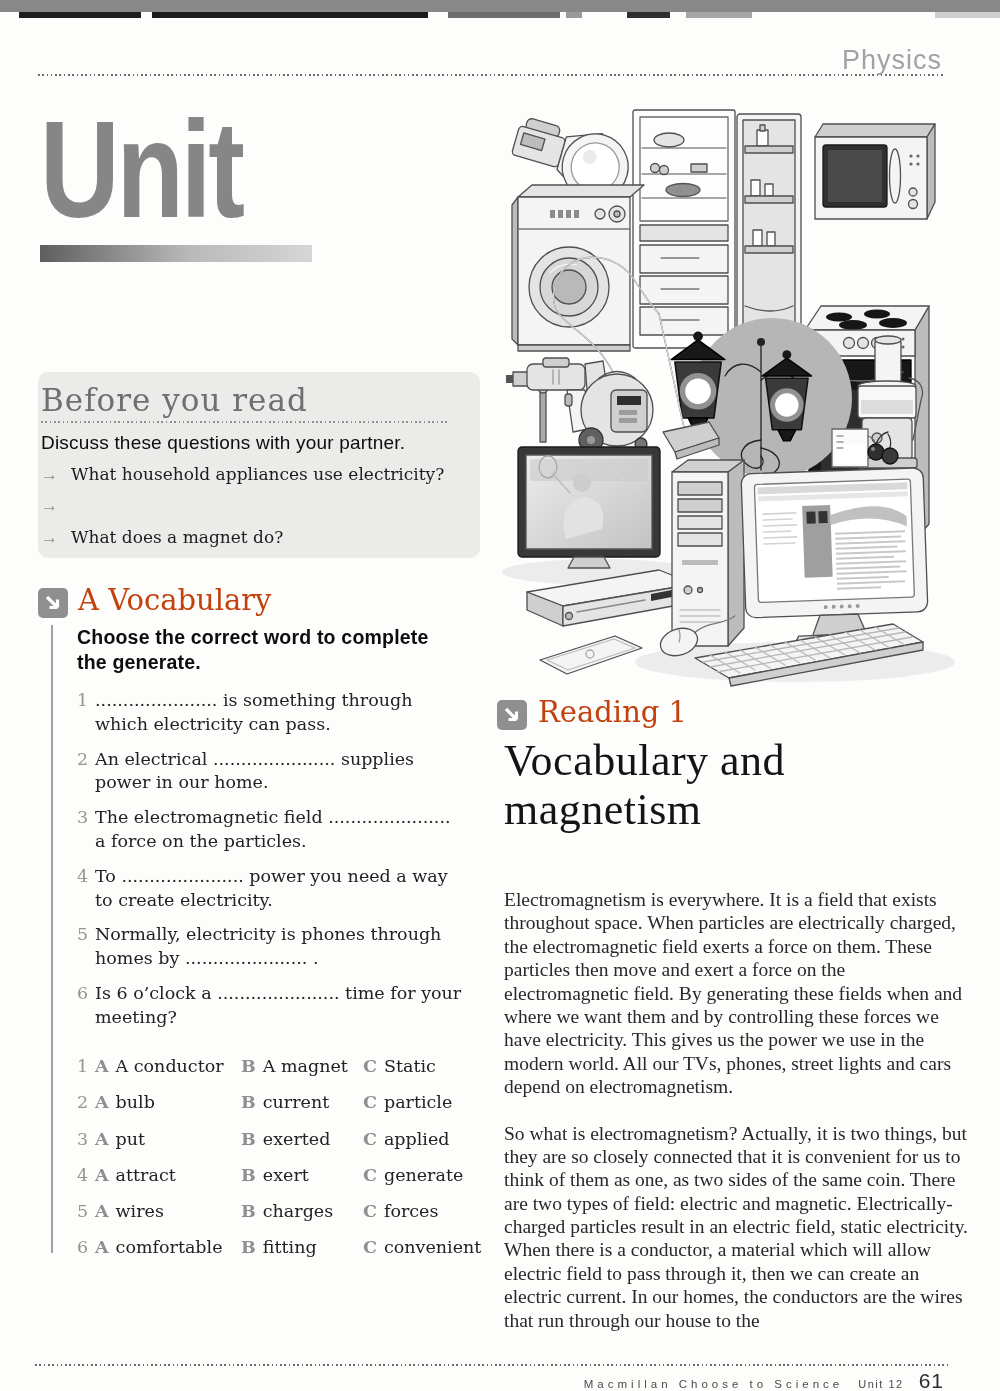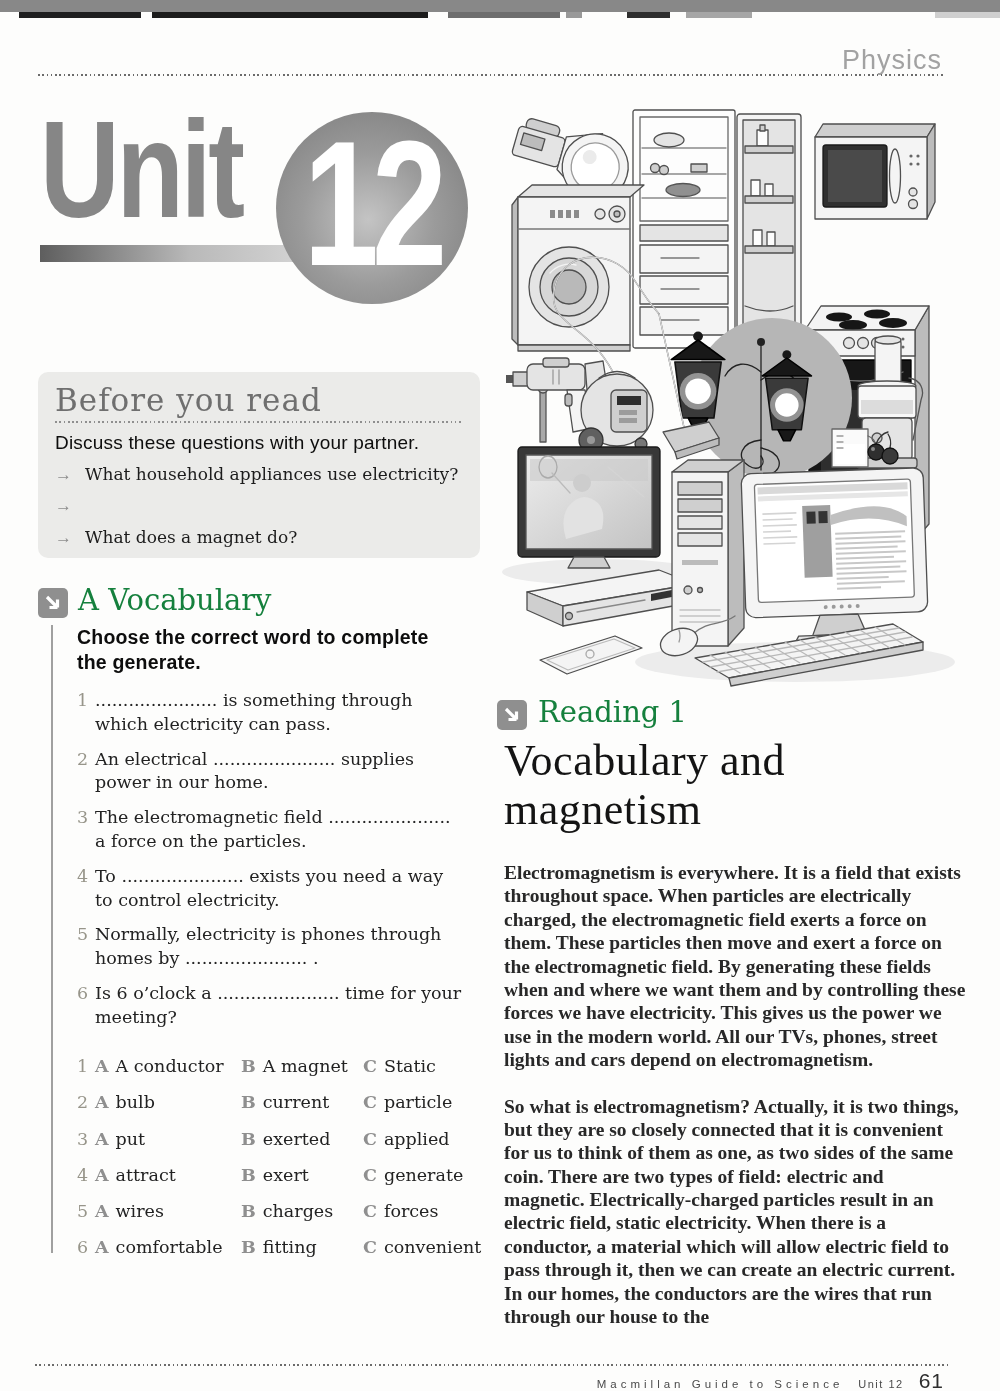--- a/index.html
+++ b/index.html
@@ -23,51 +23,51 @@
   .unit-bar{position:absolute;left:40px;top:233px;width:272px;height:17px;
             background:linear-gradient(to right,#5e5e5e,#b9b9b9 55%,#d6d6d6);}
   .unit-circle{position:absolute;left:276px;top:100px;width:192px;height:192px;border-radius:50%;
                background:radial-gradient(circle at 48% 56%,#c4c4c4 0%,#9b9b9b 45%,#7d7d7d 92%);
                display:flex;align-items:center;justify-content:center;}
   .unit-number{font-size:178px;font-weight:bold;color:#ffffff;letter-spacing:-9px;line-height:1;
                transform:scaleX(.76);padding-bottom:8px;}
 
   
   .byr{position:absolute;left:38px;top:360px;width:442px;height:186px;background:#ebebe9;
-       border-radius:10px;padding:11px 17px;box-sizing:border-box;}
+       border-radius:10px;padding:11px 3px;box-sizing:border-box;}
   .byr-title{font-family:"DejaVu Serif",serif;font-weight:400;font-size:31px;color:#6f6f6f;
              margin:0;letter-spacing:1px;line-height:1.1;}
   .byr-rule{margin-top:4px;width:408px;}
   .byr-instr{font-size:19px;font-weight:normal;color:#0d0d0d;margin:9px 0 4px;letter-spacing:.2px;}
   .q-row{display:flex;gap:13px;margin-top:10px;align-items:flex-start;}
   .q-arrow{color:#8d8d8d;font-size:17px;line-height:1.25;}
   .q-text{font-family:"DejaVu Serif",serif;font-size:17px;color:#1c1c1c;line-height:1.25;}
 
   
   .sec-icon{position:absolute;width:30px;height:30px;}
-  .sec-title{position:absolute;font-family:"DejaVu Serif",serif;font-size:29px;color:#15803d;line-height:1;}
+  .sec-title{position:absolute;font-family:"DejaVu Serif",serif;font-size:29px;color:#c2410c;line-height:1;}
   .vline{position:absolute;left:51px;top:613px;width:2px;height:628px;background:#a0a0a0;}
 
   
   .vocab-instr{position:absolute;left:77px;top:613px;width:372px;font-size:19.5px;font-weight:bold;
                color:#0d0d0d;line-height:1.28;letter-spacing:.2px;}
   .sentences{position:absolute;left:77px;top:677px;width:385px;}
   .sent{display:flex;margin-bottom:11px;font-family:"DejaVu Serif",serif;font-size:17.5px;
         line-height:1.36;color:#222;}
   .sent-num{flex:0 0 18px;color:#97958a;}
   .choices{position:absolute;left:77px;top:1043px;width:402px;}
   .ch-row{display:grid;grid-template-columns:18px 146px 122px 1fr;margin-bottom:12.5px;
           font-family:"DejaVu Serif",serif;font-size:17.5px;color:#222;line-height:1.36;}
   .ch-num{color:#97958a;}
   .ch-letter{font-weight:bold;color:#8f8f8f;margin-right:7px;}
 
   
   .article-title{position:absolute;left:504px;top:724px;width:470px;font-family:"Liberation Serif",serif;
                  font-weight:400;font-size:44px;line-height:1.12;color:#141414;margin:0;letter-spacing:.5px;}
-  .article{position:absolute;left:504px;top:849px;width:464px;font-weight:bold;}
+  .article{position:absolute;left:504px;top:876px;width:464px;}
   .article p{font-family:"Liberation Serif",serif;font-size:19.5px;line-height:1.2;color:#282828;margin:0 0 23px;}
 
   
   .illus{position:absolute;left:495px;top:90px;width:466px;height:592px;}
   .illus svg{width:100%;height:100%;}
   .illus *{stroke-width:1.3;stroke-linejoin:round;stroke-linecap:round;}
   .f0{fill:#fdfdfd;stroke:#4f4f4f;} .f1{fill:#f4f4f4;stroke:#4f4f4f;}
   .f2{fill:#e4e4e4;stroke:#4f4f4f;} .f3{fill:#cfcfcf;stroke:#4f4f4f;}
   .f4{fill:#bcbcbc;stroke:#4f4f4f;}
   .nl{stroke:none;}
@@ -90,23 +90,20 @@
   <div class="scan-seg" style="left:566px;width:16px;background:#999;"></div>
   <div class="scan-seg" style="left:627px;width:43px;background:#2e2e2e;"></div>
   <div class="scan-seg" style="left:686px;width:66px;background:#a6a6a6;"></div>
   <div class="scan-seg" style="left:935px;width:65px;background:#cfcfcf;"></div>
 
   <div class="subject">Physics</div>
   <div class="header-rule dotted"></div>
 
   <div class="unit-word">Unit</div>
   <div class="unit-bar"></div>
-  <div class="unit-circle">
-    <span class="unit-number">12</span>
-  </div>
 
   <div class="byr">
     <h2 class="byr-title">Before you read</h2>
     <div class="byr-rule dotted light"></div>
     <p class="byr-instr">Discuss these questions with your partner.</p>
     <div class="q-row">
       <span class="q-arrow">→</span>
       <span class="q-text">What household appliances use electricity?</span>
     </div>
     <div class="q-row">
@@ -134,21 +131,21 @@
     <div class="sent">
       <span class="sent-num">2</span>
       <span>An electrical ...................... supplies power in our home.</span>
     </div>
     <div class="sent">
       <span class="sent-num">3</span>
       <span>The electromagnetic field ...................... a force on the particles.</span>
     </div>
     <div class="sent">
       <span class="sent-num">4</span>
-      <span>To ...................... exists you need a way to control electricity.</span>
+      <span>To ...................... power you need a way to create electricity.</span>
     </div>
     <div class="sent">
       <span class="sent-num">5</span>
       <span>Normally, electricity is phones through homes by ...................... .</span>
     </div>
     <div class="sent">
       <span class="sent-num">6</span>
       <span>Is 6 o’clock a ...................... time for your meeting?</span>
     </div>
   </div>
@@ -510,18 +507,18 @@
 
   <h1 class="article-title">Vocabulary and magnetism</h1>
 
   <div class="article">
     <p>Electromagnetism is everywhere. It is a field that exists throughout space. When particles are electrically charged, the electromagnetic field exerts a force on them. These particles then move and exert a force on the electromagnetic field. By generating these fields when and where we want them and by controlling these forces we have electricity. This gives us the power we use in the modern world. All our TVs, phones, street lights and cars depend on electromagnetism.</p>
     <p>So what is electromagnetism? Actually, it is two things, but they are so closely connected that it is convenient for us to think of them as one, as two sides of the same coin. There are two types of field: electric and magnetic. Electrically-charged particles result in an electric field, static electricity. When there is a conductor, a material which will allow electric field to pass through it, then we can create an electric current. In our homes, the conductors are the wires that run through our house to the</p>
   </div>
 
   <div class="footer-rule dotted"></div>
   <div class="footer-text">
-    <span class="f-series">Macmillan Guide to Science</span>
+    <span class="f-series">Macmillan Choose to Science</span>
     <span class="f-unit">Unit 12</span>
     <span class="f-page">61</span>
   </div>
 
 </div>
 
 </body></html>

